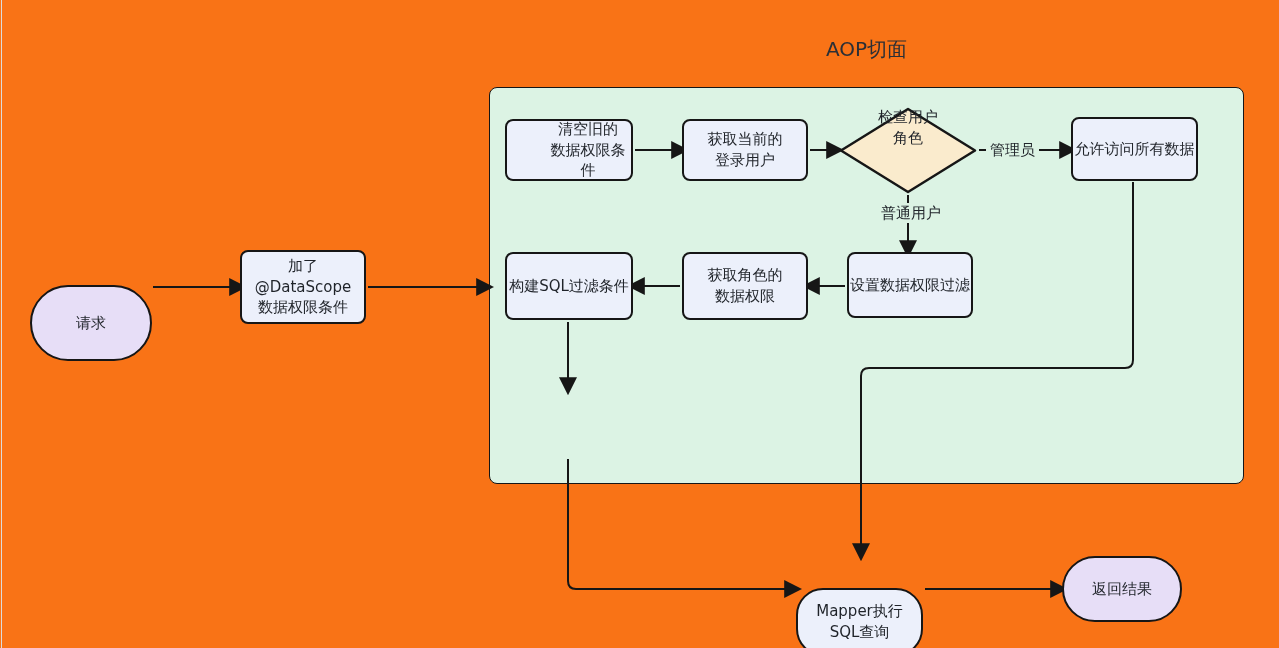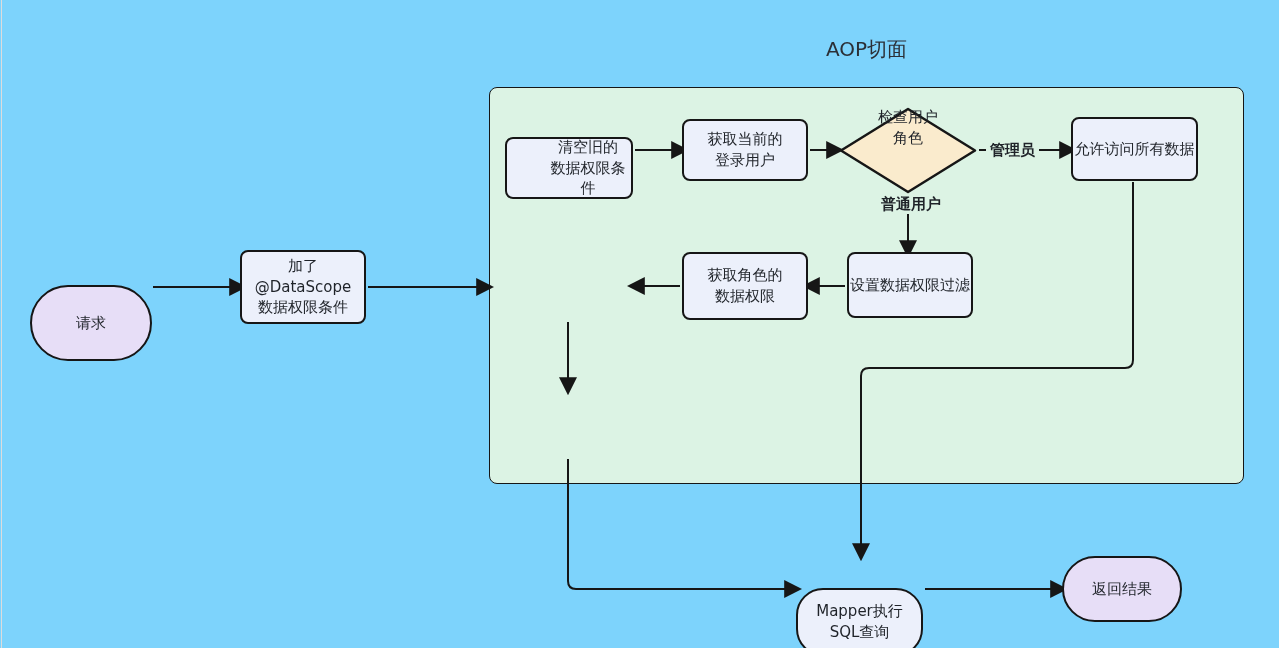--- a/index.html
+++ b/index.html
@@ -8,21 +8,21 @@
     background: #ffffff;
     width: 1279px;
     height: 648px;
     overflow: hidden;
     font-family: "DejaVu Sans", "Liberation Sans", sans-serif;
   }
   #canvas {
     position: relative;
     width: 1279px;
     height: 648px;
-    background: #7dd3fc;
+    background: #f97316;
   }
   .window-edge {
     position: absolute;
     left: 1px; top: 0;
     width: 1px; height: 648px;
     background: #dcdcdc;
   }
   .subgraph {
     position: absolute;
     left: 489px; top: 87px;
@@ -91,21 +91,20 @@
   }
   .edge-label {
     position: absolute;
     background: var(--subgraph-fill, #dcf3e4);
     color: var(--text, #1f2329);
     font-size: 15px;
     line-height: 1.2;
     padding: 1px 4px;
     text-align: center;
     white-space: nowrap;
-    font-weight: bold;
   }
 </style>
 </head>
 <body>
 
 <div id="canvas">
 
   <div class="window-edge"></div>
 
   <div class="subgraph"></div>
@@ -135,21 +134,21 @@
   <div class="node stadium" style="left:30px; top:249px; width:122px; height:76px; border-radius:38px;margin-top:36px;">
     <span>请求</span>
   </div>
 
   <div class="node" style="left:240px; top:250px; width:126px; height:74px;">
     <span>加了
 @DataScope
 数据权限条件</span>
   </div>
 
-  <div class="node" style="left:505px; top:137px; width:128px; height:62px;padding-left:38px;">
+  <div class="node" style="left:505px; top:119px; width:128px; height:62px;padding-left:38px;">
     <span>清空旧的
 数据权限条件</span>
   </div>
 
   <div class="node" style="left:682px; top:119px; width:126px; height:62px;">
     <span>获取当前的
 登录用户</span>
   </div>
 
   <div class="diamond-wrap" style="left:838px; top:107px; width:140px; height:87px;">
@@ -166,28 +165,31 @@
 
   <div class="node" style="left:847px; top:252px; width:126px; height:66px;">
     <span>设置数据权限过滤</span>
   </div>
 
   <div class="node" style="left:682px; top:252px; width:126px; height:68px;">
     <span>获取角色的
 数据权限</span>
   </div>
 
+  <div class="node" style="left:505px; top:252px; width:128px; height:68px;">
+    <span>构建SQL过滤条件</span>
+  </div>
 
 
   <div class="node" style="left:796px; top:588px; width:127px; height:68px;border-radius:27px;">
     <span>Mapper执行
 SQL查询</span>
   </div>
 
   <div class="node stadium" style="left:1062px; top:556px; width:120px; height:66px; border-radius:33px;align-items:center;">
     <span>返回结果</span>
   </div>
 
   <div class="edge-label" style="left:986px; top:140px;">管理员</div>
 
-  <div class="edge-label" style="left:877px; top:194px;">普通用户</div>
+  <div class="edge-label" style="left:877px; top:203px;">普通用户</div>
 
 </div>
 
 </body></html>

